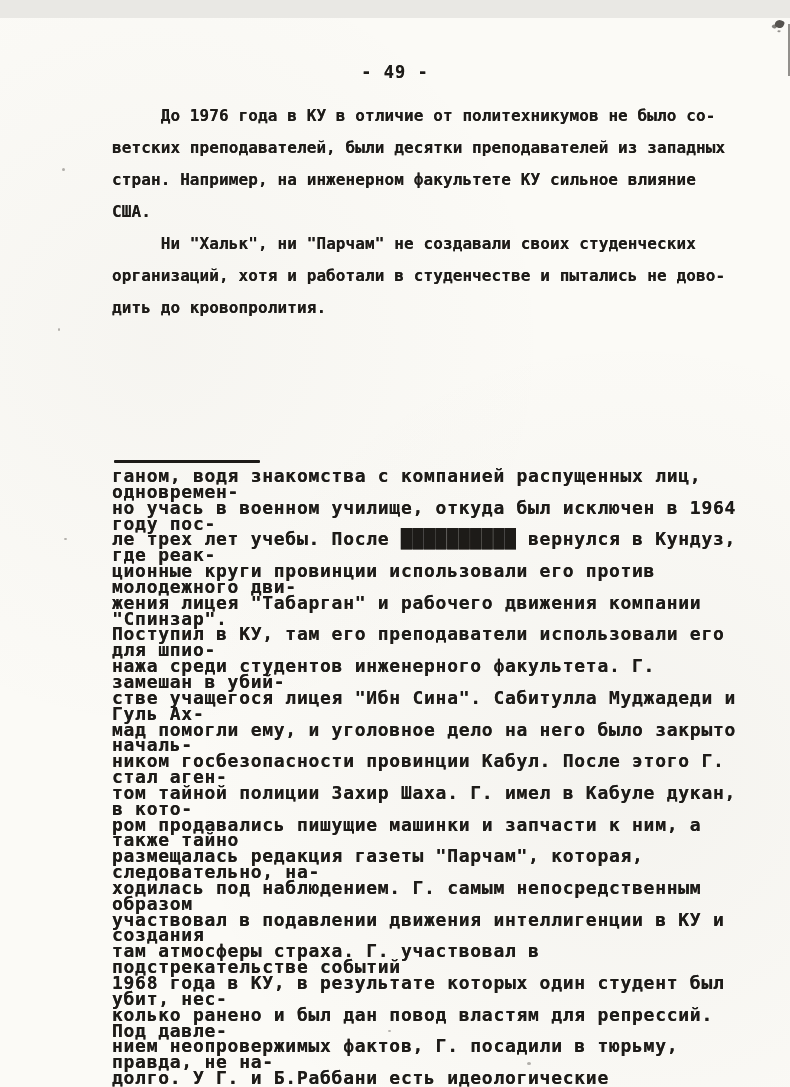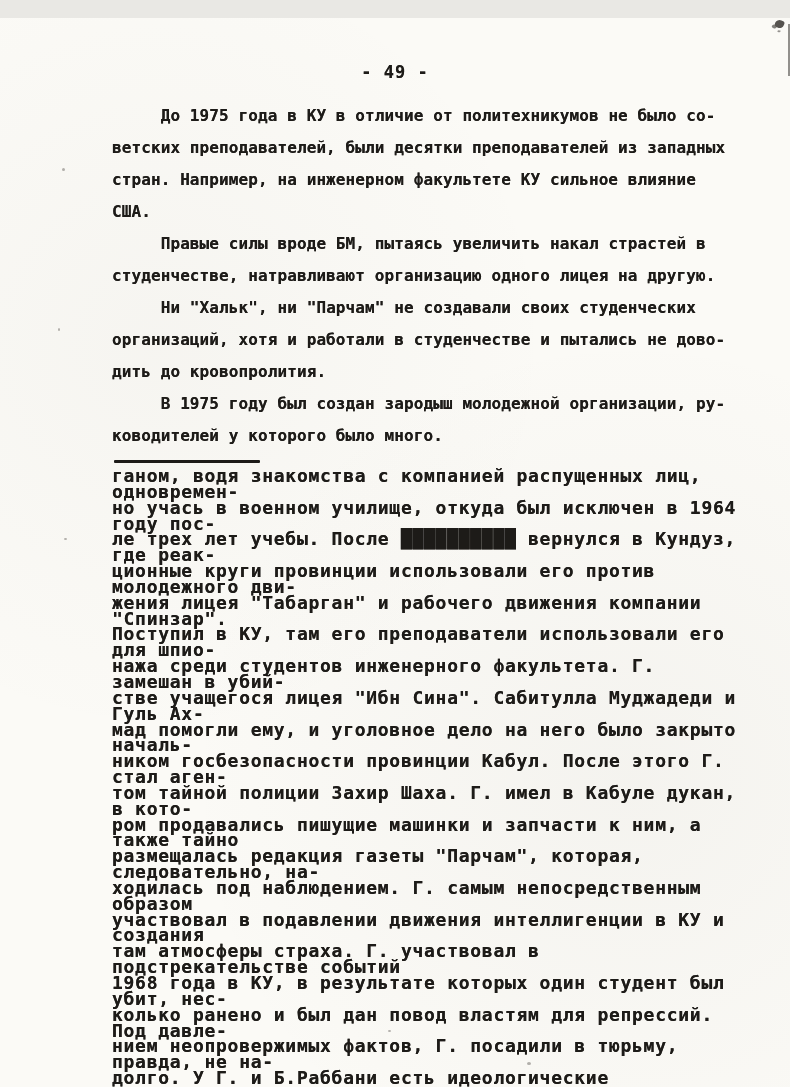--- a/index.html
+++ b/index.html
@@ -104,31 +104,27 @@
   }
 </style>
 </head>
 <body>
 
 <div class="page">
 
   <div class="page-number">- 49 -</div>
 
   <div class="body-text">
-    <div class="paragraph">     До 1975 года в КУ в отличие от политехникумов не было со-
+    <div class="paragraph">     До 1976 года в КУ в отличие от политехникумов не было со-
 ветских преподавателей, были десятки преподавателей из западных
 стран. Например, на инженерном факультете КУ сильное влияние
 США.</div>
-    <div class="paragraph">     Правые силы вроде БМ, пытаясь увеличить накал страстей в
-студенчестве, натравливают организацию одного лицея на другую.</div>
     <div class="paragraph">     Ни "Хальк", ни "Парчам" не создавали своих студенческих
 организаций, хотя и работали в студенчестве и пытались не дово-
 дить до кровопролития.</div>
-    <div class="paragraph">     В 1975 году был создан зародыш молодежной организации, ру-
-ководителей у которого было много.</div>
   </div>
 
   <div class="footnote-separator"></div>
 
   <div class="footnote-text">ганом, водя знакомства с компанией распущенных лиц, одновремен-
 но учась в военном училище, откуда был исключен в 1964 году пос-
 ле трех лет учебы. После ██████████ вернулся в Кундуз, где реак-
 ционные круги провинции использовали его против молодежного дви-
 жения лицея "Табарган" и рабочего движения компании "Спинзар".
 Поступил в КУ, там его преподаватели использовали его для шпио-

